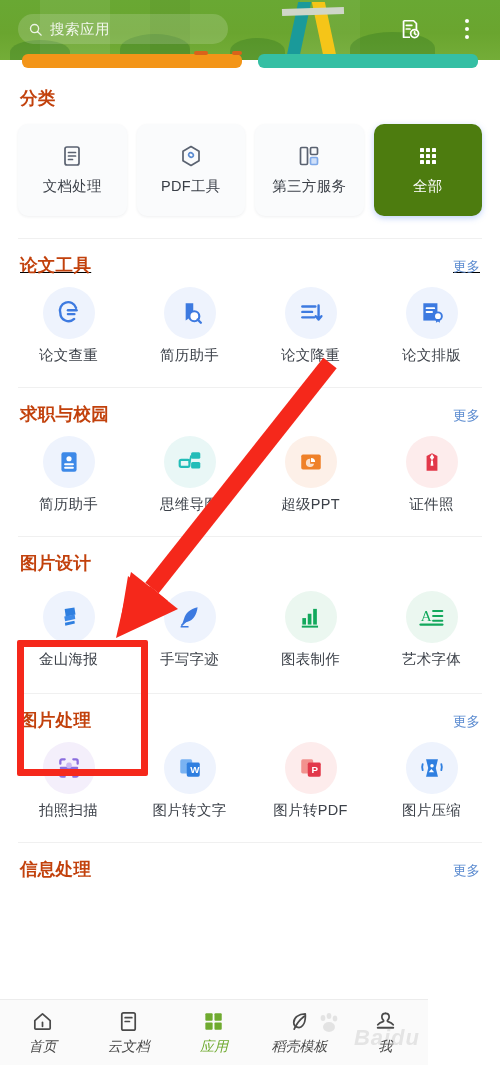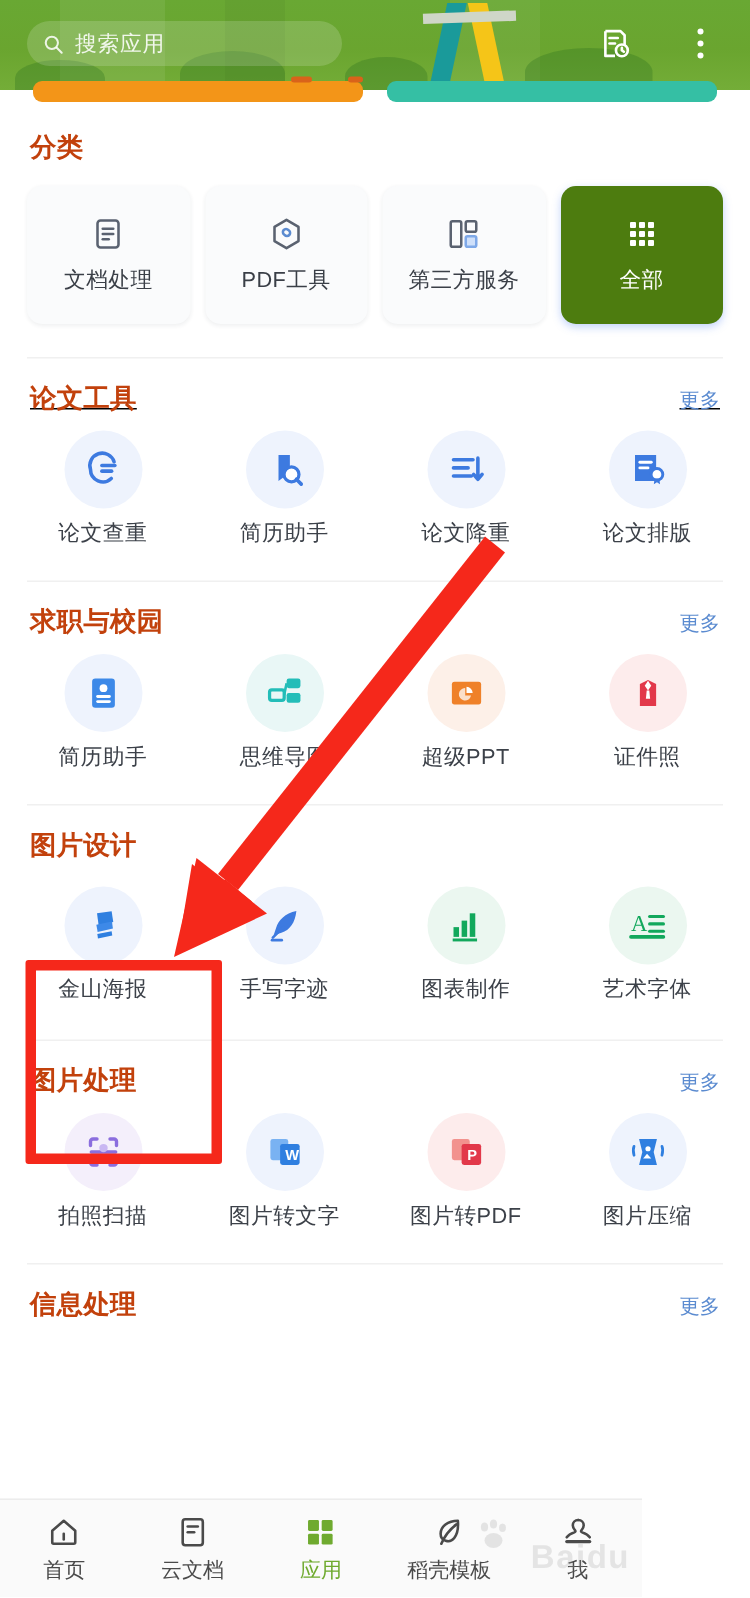--- a/index.html
+++ b/index.html
@@ -105,21 +105,21 @@
   .bg-teal   { background: #e9f7f6; }
   .bg-orange { background: #fdf0e8; }
   .bg-red    { background: #fdecec; }
   .bg-green  { background: #ebf7f0; }
   .bg-purple { background: #f4effb; }
 
   
   .nav {
     position: absolute; left: 0; bottom: 0; width: 428px; height: 66px;
     background: #fafafa; border-top: 1px solid #ececec;
-    display: flex; align-items: center;
+    display: flex; align-items: center; font-style: italic;
   }
   .nav-item { flex: 1; display: flex; flex-direction: column; align-items: center; gap: 5px; }
   .nav-label { font-size: 14px; color: #4a4a4a; }
   .nav-item.active .nav-label { color: #6faa2f; }
 
   .watermark {
     position: absolute; right: 8px; bottom: 14px;
     font-size: 22px; font-weight: bold; color: rgba(150,150,150,0.22);
     letter-spacing: 1px; pointer-events: none;
   }

